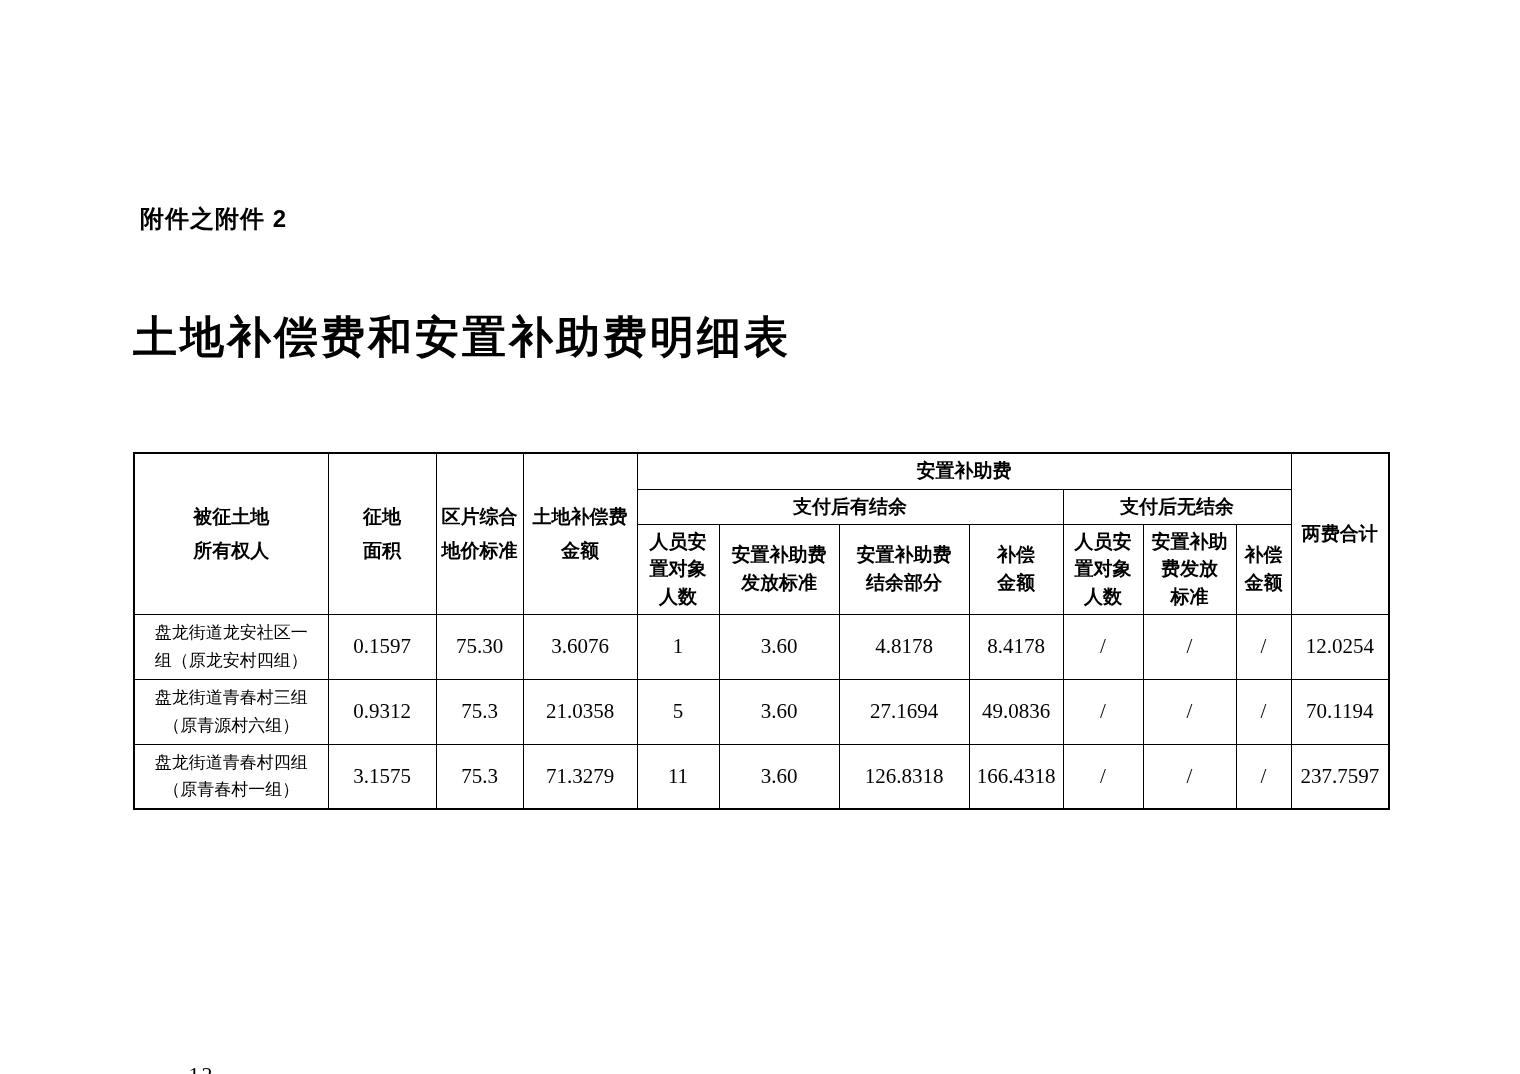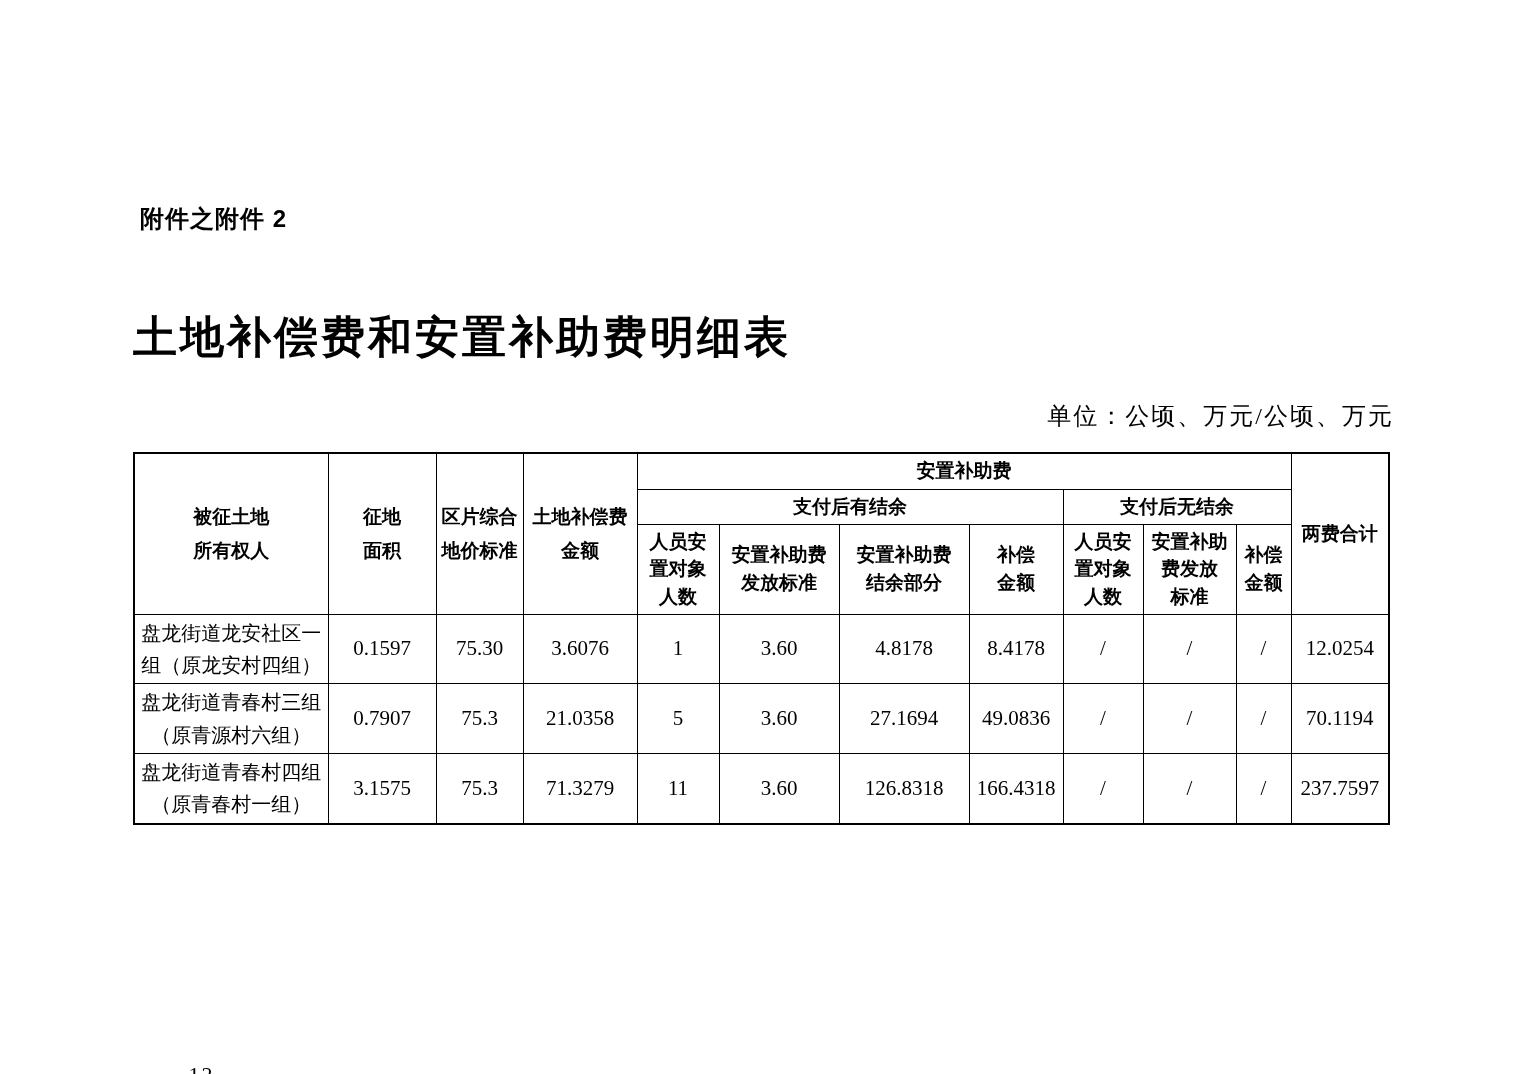--- a/index.html
+++ b/index.html
@@ -68,21 +68,21 @@
   }
   table.comp-table th.span3 {
     line-height: 1.8;
   }
   table.comp-table td {
     font-family: "Liberation Serif", serif;
     font-weight: normal;
     font-size: 21px;
   }
   table.comp-table td.owner-cell {
-    font-size: 20px;
+    font-size: 17px;
     line-height: 1.62;
   }
   tr.hrow1 { height: 36px; }
   tr.hrow2 { height: 35px; }
   tr.hrow3 { height: 90px; }
   tr.drow  { height: 65px; }
   .page-number {
     position: absolute;
     left: 157px; top: 1062px;
     font-family: "Liberation Serif", serif;
@@ -93,21 +93,20 @@
 </style>
 </head>
 <body>
 
 <div class="page">
 
   <div class="attachment-label">附件之附件 2</div>
 
   <div class="doc-title">土地补偿费和安置补助费明细表</div>
 
-  <div class="unit-note">单位：公顷、万元/公顷、万元</div>
 
   <table class="comp-table">
     <colgroup>
       <col style="width:194px">
       <col style="width:108px">
       <col style="width:87px">
       <col style="width:114px">
       <col style="width:82px">
       <col style="width:120px">
       <col style="width:130px">
@@ -165,21 +164,21 @@
         <td>4.8178</td>
         <td>8.4178</td>
         <td>/</td>
         <td>/</td>
         <td>/</td>
         <td>12.0254</td>
       </tr>
       <tr class="drow">
         <td class="owner-cell">盘龙街道青春村三组
 （原青源村六组）</td>
-        <td>0.7907</td>
+        <td>0.9312</td>
         <td>75.3</td>
         <td>21.0358</td>
         <td>5</td>
         <td>3.60</td>
         <td>27.1694</td>
         <td>49.0836</td>
         <td>/</td>
         <td>/</td>
         <td>/</td>
         <td>70.1194</td>

